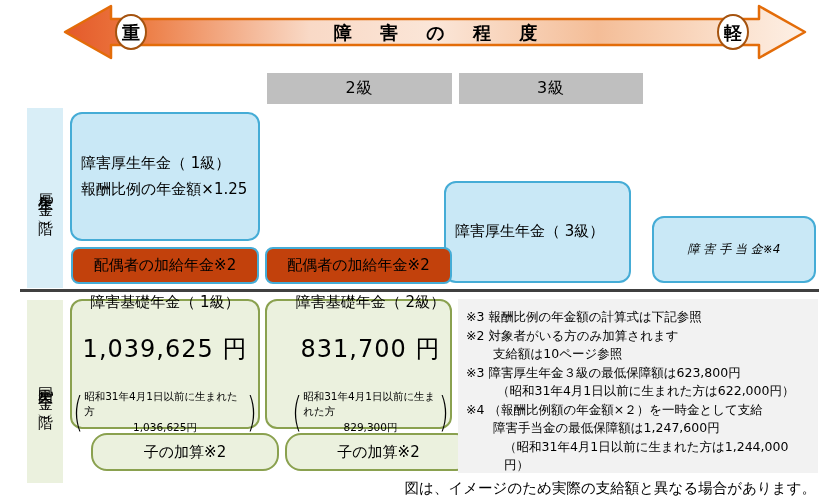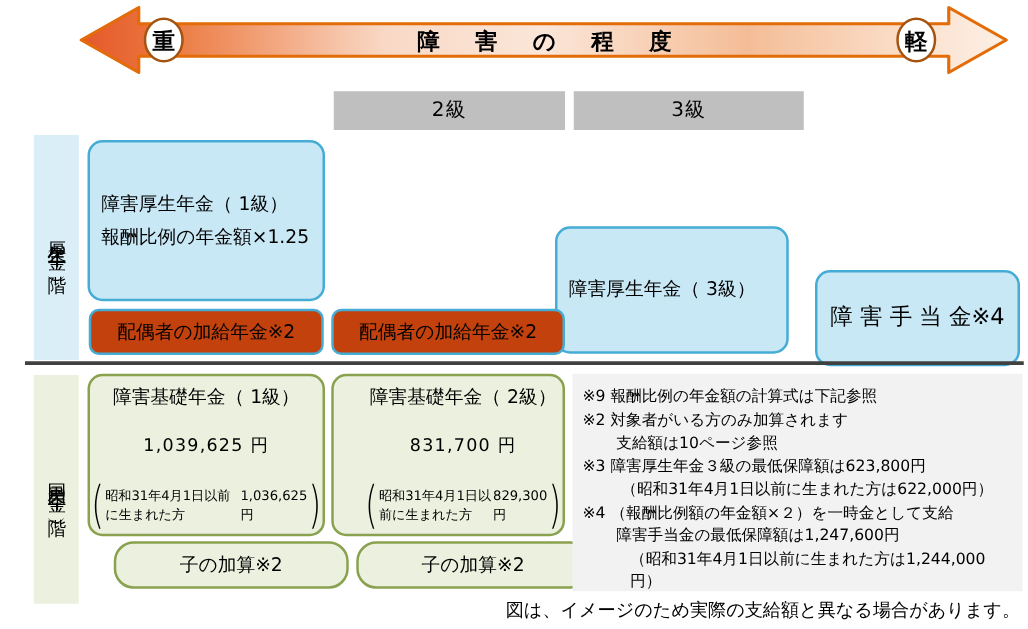--- a/index.html
+++ b/index.html
@@ -34,45 +34,45 @@
   
   .bbox {
     position:absolute; background:#C9E8F6; border:2px solid #45ACD6;
     border-radius:12px; display:flex; flex-direction:column;
     justify-content:center; padding:0 9px; font-size:15px; line-height:1.7;
   }
   #box-k1 { left:70px;  top:112px; width:190px; height:129px; }
   #box-k2 { left:265px; top:133px; width:187px; height:108px; }
   #box-k3 { left:444px; top:181px; width:187px; height:102px;gap:32px; }
   #box-teate {
-    left:652px; top:216px; width:164px; height:77px;
-    align-items:center; justify-content:center; font-size:18px;
+    left:652px; top:216px; width:164px; height:67px;
+    align-items:center; justify-content:center; font-size:12px;font-style:italic;
   }
   .sbox {
     position:absolute; background:#c2410c; border:2px solid #45ACD6;
     border-radius:8px; display:flex; align-items:center; justify-content:center;
     font-size:15px;
   }
   #box-spouse1 { left:71px;  top:247px; width:188px; height:37px; }
   #box-spouse2 { left:265px; top:247px; width:187px; height:37px; }
   
   #divider { position:absolute; left:20px; top:289px; width:799px; height:3px; background:#404040; }
   
   .gbox {
     position:absolute; background:#EBF1DE; border:2px solid #8AA14F;
     border-radius:12px; display:flex; flex-direction:column;
     align-items:center; justify-content:center;gap:20px;
   }
   #box-b1 { left:70px;  top:299px; width:190px; height:130px; }
   #box-b2 { left:265px; top:299px; width:187px; height:130px;padding-left:24px; }
   .gbox .g-title  { font-size:15px; }
-  .gbox .g-amount { font-size:14px; margin:1px 0 4px 0; letter-spacing:1px; }
+  .gbox .g-amount { font-size:24px; margin:1px 0 4px 0; letter-spacing:1px; }
   .paren-row { display:flex; align-items:center; }
   .bigparen { font-size:26px; font-weight:300; display:inline-block; transform:scaleY(1.55); padding:0 1px; }
-  .paren-inner { display:flex; align-items:center; font-size:10.5px; line-height:1.45; }
+  .paren-inner { display:flex; flex-direction:column; align-items:center; font-size:10.5px; line-height:1.45; }
   .cbox {
     position:absolute; background:#EBF1DE; border:2px solid #8AA14F;
     border-radius:16px; display:flex; align-items:center; justify-content:center;
     font-size:15px;
     margin-left:20px;
   }
   #box-child1 { left:71px;  top:433px; width:188px; height:38px; }
   #box-child2 { left:265px; top:433px; width:187px; height:38px; }
   
   #notes {
@@ -151,21 +151,21 @@
         <span>昭和31年4月1日以前に生まれた方</span>
         <span>829,300円</span>
       </span>
       <span class="bigparen">)</span>
     </div>
   </div>
   <div id="box-child1" class="cbox">子の加算※2</div>
   <div id="box-child2" class="cbox">子の加算※2</div>
 
   <div id="notes">
-    <div>※9 報酬比例の年金額の計算式は下記参照</div>
+    <div>※3 報酬比例の年金額の計算式は下記参照</div>
     <div>※2 対象者がいる方のみ加算されます</div>
     <div class="note-indent-a">支給額は10ページ参照</div>
     <div>※3 障害厚生年金３級の最低保障額は623,800円</div>
     <div class="note-indent-b">（昭和31年4月1日以前に生まれた方は622,000円）</div>
     <div>※4 （報酬比例額の年金額×２）を一時金として支給</div>
     <div class="note-indent-a">障害手当金の最低保障額は1,247,600円</div>
     <div class="note-indent-c">（昭和31年4月1日以前に生まれた方は1,244,000円）</div>
   </div>
 
   <div id="caption">図は、イメージのため実際の支給額と異なる場合があります。</div>

